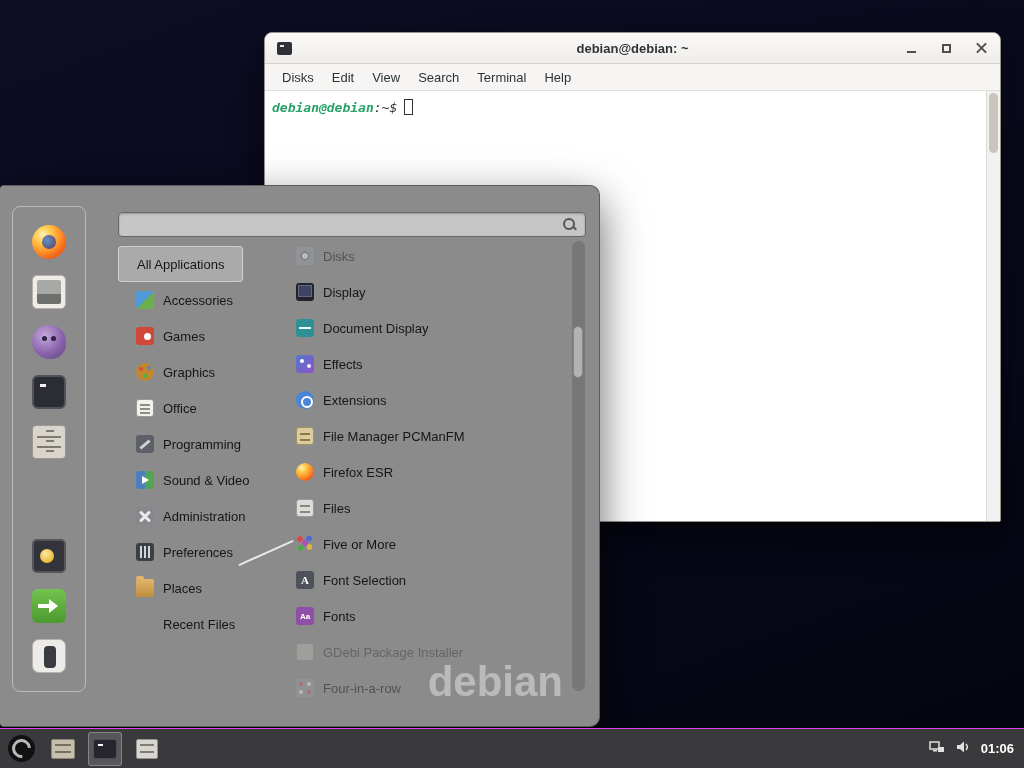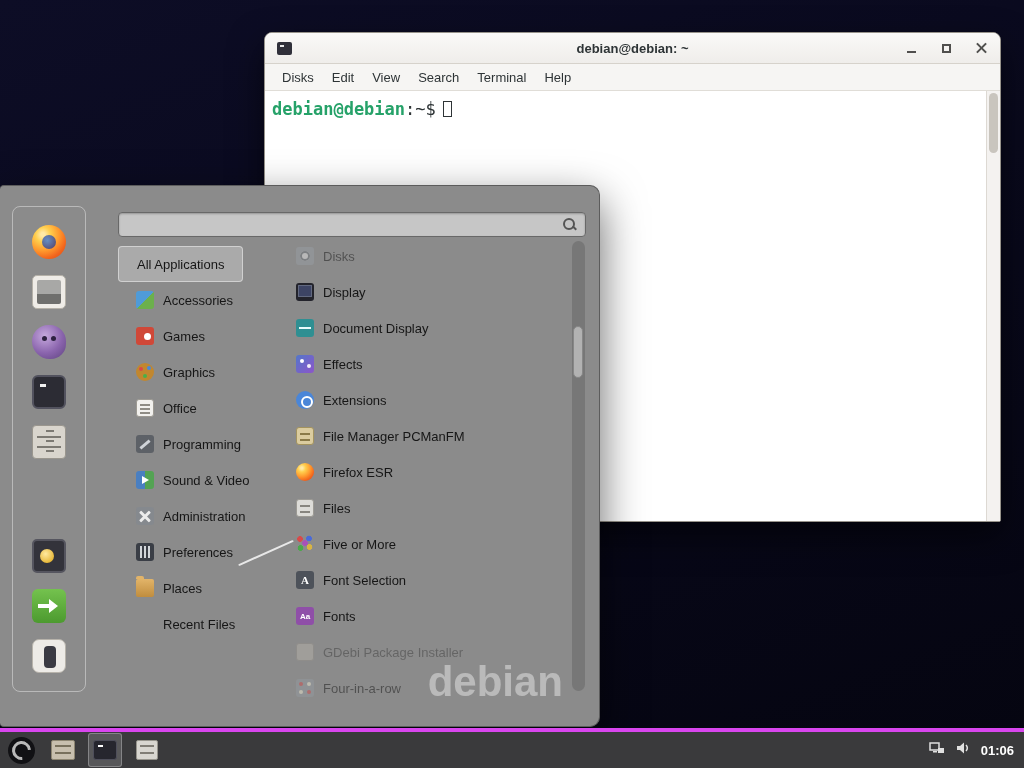--- a/index.html
+++ b/index.html
@@ -31,21 +31,21 @@
   .g-min { width: 9px; height: 2px; background: #504f4d; margin-top: 7px; }
   .g-max { width: 9px; height: 9px; border: 2px solid #504f4d; }
   .g-close { position: relative; width: 11px; height: 11px; }
   .g-close::before, .g-close::after { content: ""; position: absolute; left: -1px; top: 4px; width: 13px; height: 2px; background: #504f4d; }
   .g-close::before { transform: rotate(45deg); }
   .g-close::after  { transform: rotate(-45deg); }
 
   .menubar { height: 27px; flex: none; background: #f6f5f3; border-bottom: 1px solid #e0ddd7; display: flex; align-items: center; padding-left: 8px; }
   .menubar-item { font-size: 13px; color: #2e3436; padding: 4px 9px; }
 
-  .terminal-body { flex: 1; position: relative; background: #fff; font-family: "DejaVu Sans Mono", monospace; font-size: 17px; padding: 8px 19px 8px 7px; }
+  .terminal-body { flex: 1; position: relative; background: #fff; font-family: "DejaVu Sans Mono", monospace; font-size: 13px; padding: 8px 19px 8px 7px; font-style: italic; }
   .prompt-line { display: flex; align-items: center; white-space: pre; }
   .p-user { color: #26a269; font-weight: bold; }
   .p-sep, .p-path, .p-sym { color: #2e3436; }
   .term-cursor { display: inline-block; width: 9px; height: 16px; border: 1px solid #2e3436; margin-left: 7px; }
   .term-scrollbar { position: absolute; top: 0; right: 0; bottom: 0; width: 14px; background: #f4f2f0; border-left: 1px solid #ddd9d3; }
   .term-scroll-thumb { position: absolute; top: 2px; left: 2px; width: 9px; height: 60px; background: #c9c5be; border-radius: 5px; }
 
   
   .app-menu {
     position: absolute; left: 0; top: 185px; width: 600px; height: 542px;
@@ -155,21 +155,21 @@
   .ai-gdebi { background: #cdc7ba; border: 1px solid #9a948a; }
 
   .apps-scrollbar { position: absolute; right: 14px; top: 55px; width: 13px; height: 450px; background: rgba(50,50,50,.22); border-radius: 7px; }
   .apps-scroll-thumb { position: absolute; left: 1px; top: 85px; width: 10px; height: 52px; background: #b2b2b2; border: 1px solid #878787; border-radius: 6px; }
 
   .menu-watermark { position: absolute; right: 36px; bottom: 20px; font: 700 42px "Liberation Sans", sans-serif; color: rgba(238,238,238,.48); }
 
   .pointer-line { position: absolute; left: 236px; top: 552px; width: 60px; height: 2px; background: rgba(255,255,255,.8); transform: rotate(-24deg); border-radius: 1px; z-index: 7; }
 
   
-  .taskbar { position: absolute; left: 0; bottom: 0; width: 1024px; height: 40px; background: #3a3a3c; border-top: 4px solid #d946ef; display: flex; align-items: center; gap: 8px; padding: 0 10px 0 4px; z-index: 9; }
+  .taskbar { position: absolute; left: 0; bottom: 0; width: 1024px; height: 40px; background: #3a3a3c; border-top: 1px solid #d946ef; display: flex; align-items: center; gap: 8px; padding: 0 10px 0 4px; z-index: 9; }
   .tb-item { width: 34px; height: 34px; display: flex; align-items: center; justify-content: center; border-radius: 3px; }
   .tb-item.active { background: rgba(255,255,255,.15); box-shadow: inset 0 0 0 1px rgba(255,255,255,.28); }
   .tb-logo { width: 27px; height: 27px; border-radius: 50%; background: #111114; position: relative; }
   .tb-logo::after { content: ""; position: absolute; inset: 4px; border: 3px solid #b9b9b9; border-radius: 50%; border-right-color: transparent; transform: rotate(40deg); }
   .tb-ic-folder { width: 24px; height: 20px; background: #c7bfae; border: 1px solid #8d8672; border-radius: 2px; position: relative; }
   .tb-ic-folder::after { content: ""; position: absolute; left: 3px; right: 3px; top: 4px; height: 2px; background: #77705c; box-shadow: 0 7px 0 #77705c; }
   .tb-ic-terminal { width: 24px; height: 20px; background: #26262e; border: 1px solid #4e4e5a; border-radius: 3px; position: relative; }
   .tb-ic-terminal::after { content: ""; position: absolute; left: 4px; top: 4px; width: 5px; height: 2px; background: #fff; }
   .tb-ic-files { width: 22px; height: 20px; background: #d8d6d0; border: 1px solid #97958d; border-radius: 2px; position: relative; }
   .tb-ic-files::after { content: ""; position: absolute; left: 3px; right: 3px; top: 4px; height: 2px; background: #807d75; box-shadow: 0 7px 0 #807d75; }

